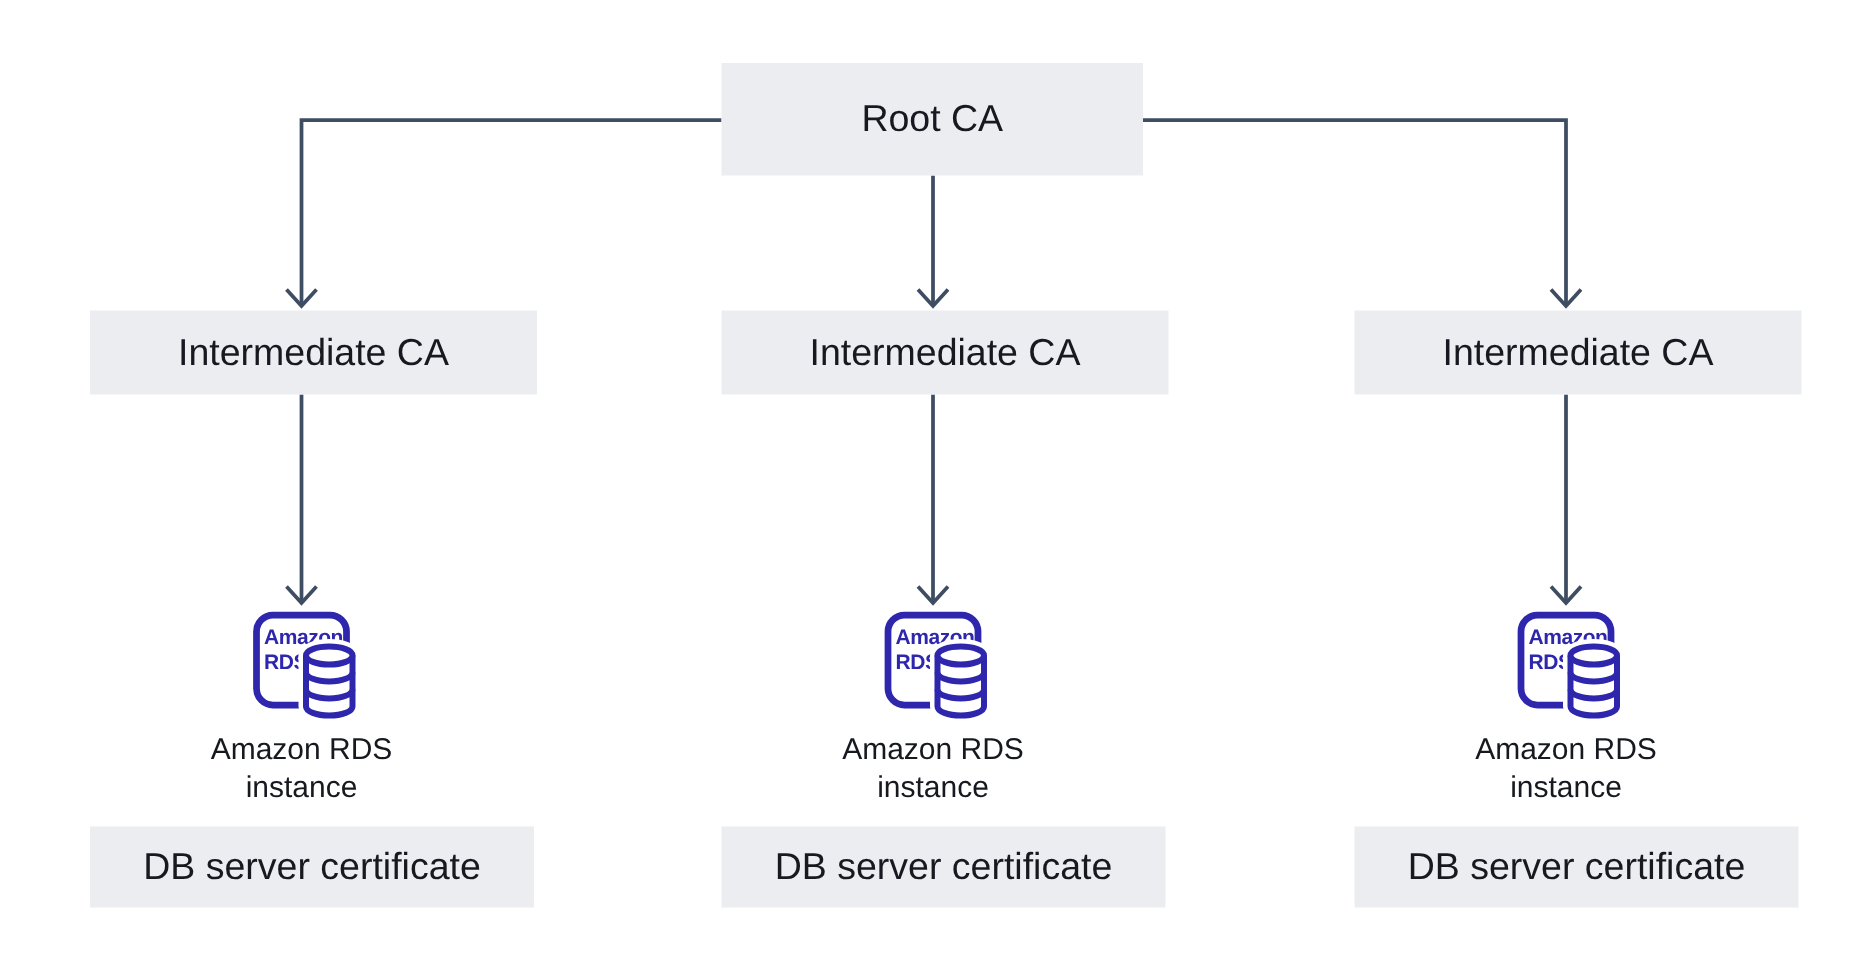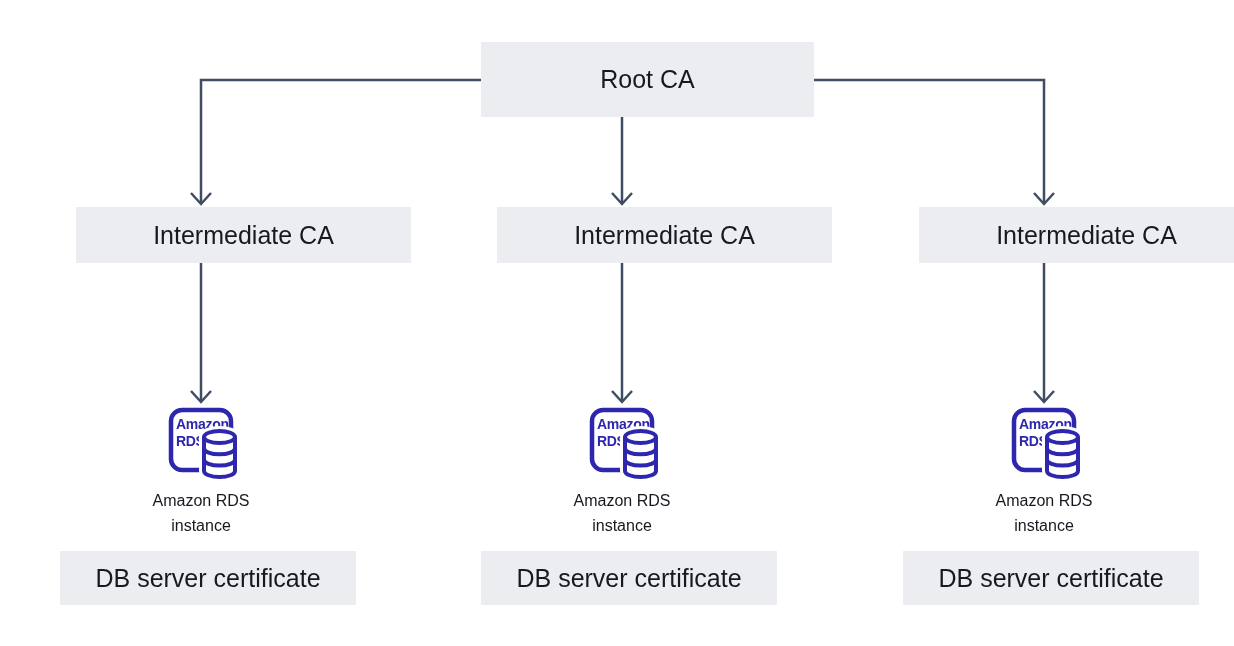--- a/index.html
+++ b/index.html
@@ -27,52 +27,52 @@
     background: #ecedf1;
     display: flex;
     align-items: center;
     justify-content: center;
     font-size: 25px;
     color: #16191f;
     white-space: nowrap;
   }
   .root-box {
     left: 481px; top: 42px;
-    width: 333px; height: 75px;
+    width: 281px; height: 75px;
   }
   .column {
     position: absolute;
     top: 0;
     width: 282px;
     height: 646px;
   }
   .col-0 { left: 60px; }
   .col-1 { left: 481px; }
   .col-2 { left: 903px; }
   .int-box {
-    left: 16px; top: 207px;
-    width: 335px; height: 56px;
+    left: 0; top: 207px;
+    width: 298px; height: 56px;
   }
   .cert-box {
     left: 0; top: 551px;
     width: 296px; height: 54px;
   }
   .rds-svg {
     position: absolute;
     left: 107px;
     top: 406px;
     width: 78px;
     height: 76px;
   }
   .caption {
     position: absolute;
     left: 0; top: 488px;
     width: 282px;
     text-align: center;
-    font-size: 16px;
+    font-size: 20px;
     line-height: 25px;
     color: #16191f;
   }
   .rds-icon-text {
     font-family: "Liberation Sans", sans-serif;
     font-weight: bold;
     font-size: 14px;
     letter-spacing: -0.3px;
     fill: #2e27ad;
   }

